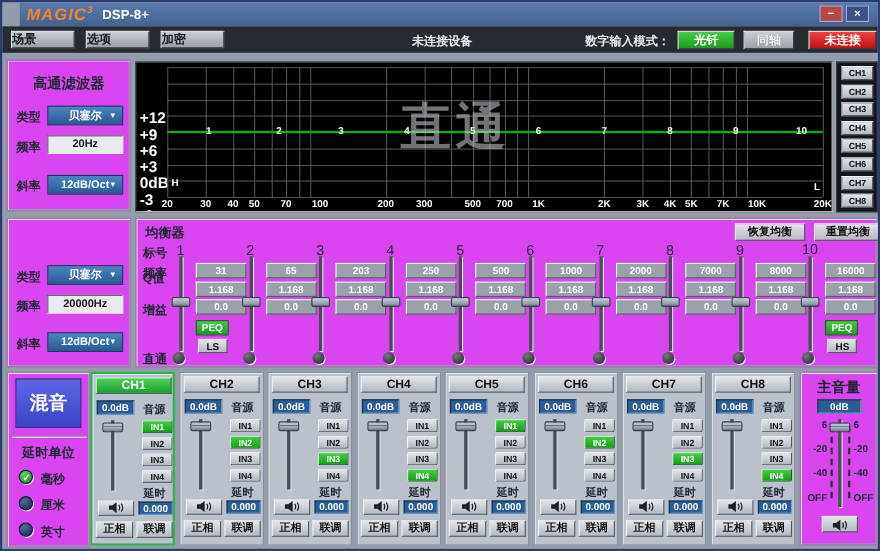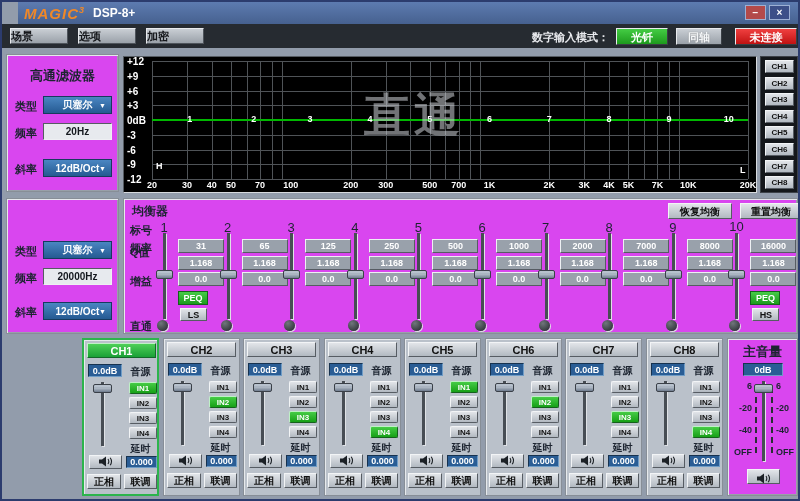--- a/index.html
+++ b/index.html
@@ -43,21 +43,21 @@
     font-size:10px; font-weight:bold; display:flex; align-items:center; justify-content:center; }
   .drop .arr { position:absolute; right:5px; font-size:7px; }
   .inputbox { position:absolute; background:#e7eaee; border:1px solid; border-color:#565c63 #eef0f3 #eef0f3 #565c63;
     color:#14181e; font-size:10px; font-weight:bold; text-align:center; }
 
   
   .graph { position:absolute; left:121px; top:54px; width:634px; height:137px; background:#000;
     border:1px solid; border-color:#555b62 #d7dade #d7dade #555b62; overflow:hidden; }
   .gh,.gv { position:absolute; background:#4f5357; }
   .gh { height:1px; } .gv { width:1px; }
-  .ylab { position:absolute; left:3px; color:#fff; font-size:10px; font-weight:bold; }
+  .ylab { position:absolute; left:3px; color:#fff; font-size:14px; font-weight:bold;margin-top:43px; }
   .xlab { position:absolute; width:24px; text-align:center; color:#fff; font-size:9px; font-weight:bold; }
   .gline { position:absolute; height:2px; background:#00b800; }
   .gpt { position:absolute; width:12px; text-align:center; color:#fff; font-size:9px; font-weight:bold; }
   .gmk { position:absolute; color:#fff; font-size:9px; font-weight:bold; }
   .gwm { position:absolute; color:rgba(205,210,215,0.55); font-size:46px; font-weight:bold; letter-spacing:4px; }
 
   .chcol { position:absolute; left:758px; top:54px; width:38px; height:137px; background:#14171b;
     border:1px solid #3c4148; }
   .chtab { position:absolute; left:4px; width:29px; height:13px; font-size:8px; line-height:12px; }
 
@@ -110,20 +110,21 @@
     <span class="logo"><span>MAGIC</span><sup>3</sup></span>
     <span class="apptitle">DSP-8+</span>
     <div class="winbtn minbtn">−</div>
     <div class="winbtn closebtn">×</div>
   </div>
 
   <div class="toolbar">
     <div class="menubtn" style="left:8px">场景</div>
     <div class="menubtn" style="left:76px">选项</div>
     <div class="menubtn" style="left:144px">加密</div>
+    <div class="tb-status">未连接设备</div>
     <div class="tb-mode">数字输入模式：</div>
     <div class="modebtn optical">光钎</div>
     <div class="modebtn coaxial">同轴</div>
     <div class="modebtn connect">未连接</div>
   </div>
 
   <div class="panel" style="left:4px;top:52px;width:113px;height:138px">
     <div class="ptitle" style="top:12px">高通滤波器</div>
     <span class="lbl" style="left:8px;top:44px">类型</span>
     <div class="drop" style="left:36px;top:41px;width:69px;height:18px">
@@ -264,21 +265,21 @@
       <div class="eqnum" style="left: 91.6px; top: 21px;">2</div>
       <div class="track" style="left: 102.6px; top: 34px; height: 86px;"></div>
       <div class="handle" style="left: 95.6px; top: 71px;"></div>
       <div class="valbox" style="left: 117.6px; top: 40px;">65</div>
       <div class="valbox" style="left: 117.6px; top: 57px;">1.168</div>
       <div class="valbox" style="left: 117.6px; top: 73px;">0.0</div>
       <div class="dot" style="left: 96.6px; top: 121px;"></div>
       <div class="eqnum" style="left: 155.2px; top: 21px;">3</div>
       <div class="track" style="left: 166.2px; top: 34px; height: 86px;"></div>
       <div class="handle" style="left: 159.2px; top: 71px;"></div>
-      <div class="valbox" style="left: 181.2px; top: 40px;">125</div>
+      <div class="valbox" style="left: 181.2px; top: 40px;">203</div>
       <div class="valbox" style="left: 181.2px; top: 57px;">1.168</div>
       <div class="valbox" style="left: 181.2px; top: 73px;">0.0</div>
       <div class="dot" style="left: 160.2px; top: 121px;"></div>
       <div class="eqnum" style="left: 218.8px; top: 21px;">4</div>
       <div class="track" style="left: 229.8px; top: 34px; height: 86px;"></div>
       <div class="handle" style="left: 222.8px; top: 71px;"></div>
       <div class="valbox" style="left: 244.8px; top: 40px;">250</div>
       <div class="valbox" style="left: 244.8px; top: 57px;">1.168</div>
       <div class="valbox" style="left: 244.8px; top: 73px;">0.0</div>
       <div class="dot" style="left: 223.8px; top: 121px;"></div>
@@ -321,20 +322,31 @@
       <div class="track" style="left: 611.4px; top: 34px; height: 86px;"></div>
       <div class="handle" style="left: 604.4px; top: 71px;"></div>
       <div class="valbox" style="left: 626.4px; top: 40px;">16000</div>
       <div class="valbox" style="left: 626.4px; top: 57px;">1.168</div>
       <div class="valbox" style="left: 626.4px; top: 73px;">0.0</div>
       <div class="peq" style="left: 626.4px; top: 92px;">PEQ</div>
       <div class="b3d shelf" style="left: 628.4px; top: 109px;">HS</div>
       <div class="dot" style="left: 605.4px; top: 121px;"></div>
     </div>
 
+  <div class="panel" style="left:4px;top:336px;width:76px;height:160px">
+    <div class="mixbtn">混音</div>
+    <div class="hdiv"></div>
+    <div class="ptitle" style="top:64px;font-size:12px">延时单位</div>
+    <div class="radio sel" style="left:10px;top:88px"></div>
+    <span class="lbl" style="left:30px;top:89px">毫秒</span>
+    <div class="radio" style="left:10px;top:112px"></div>
+    <span class="lbl" style="left:30px;top:113px">厘米</span>
+    <div class="radio" style="left:10px;top:136px"></div>
+    <span class="lbl" style="left:30px;top:137px">英寸</span>
+  </div>
 
   <div id="strips">
       <div class="strip active" style="left: 80px;">
         <div class="b3d shead on">CH1</div>
         <div class="bluebox sgain">0.0dB</div>
         <div class="ssrc">音源</div>
         <div class="track" style="left: 17px; top: 42px; height: 64px;"></div>
         <div class="handle" style="left: 9px; top: 44px; width: 19px;"></div>
         <div class="b3d inbtn sel" style="top: 42px;">IN1</div>
         <div class="b3d inbtn" style="top: 57px;">IN2</div>

